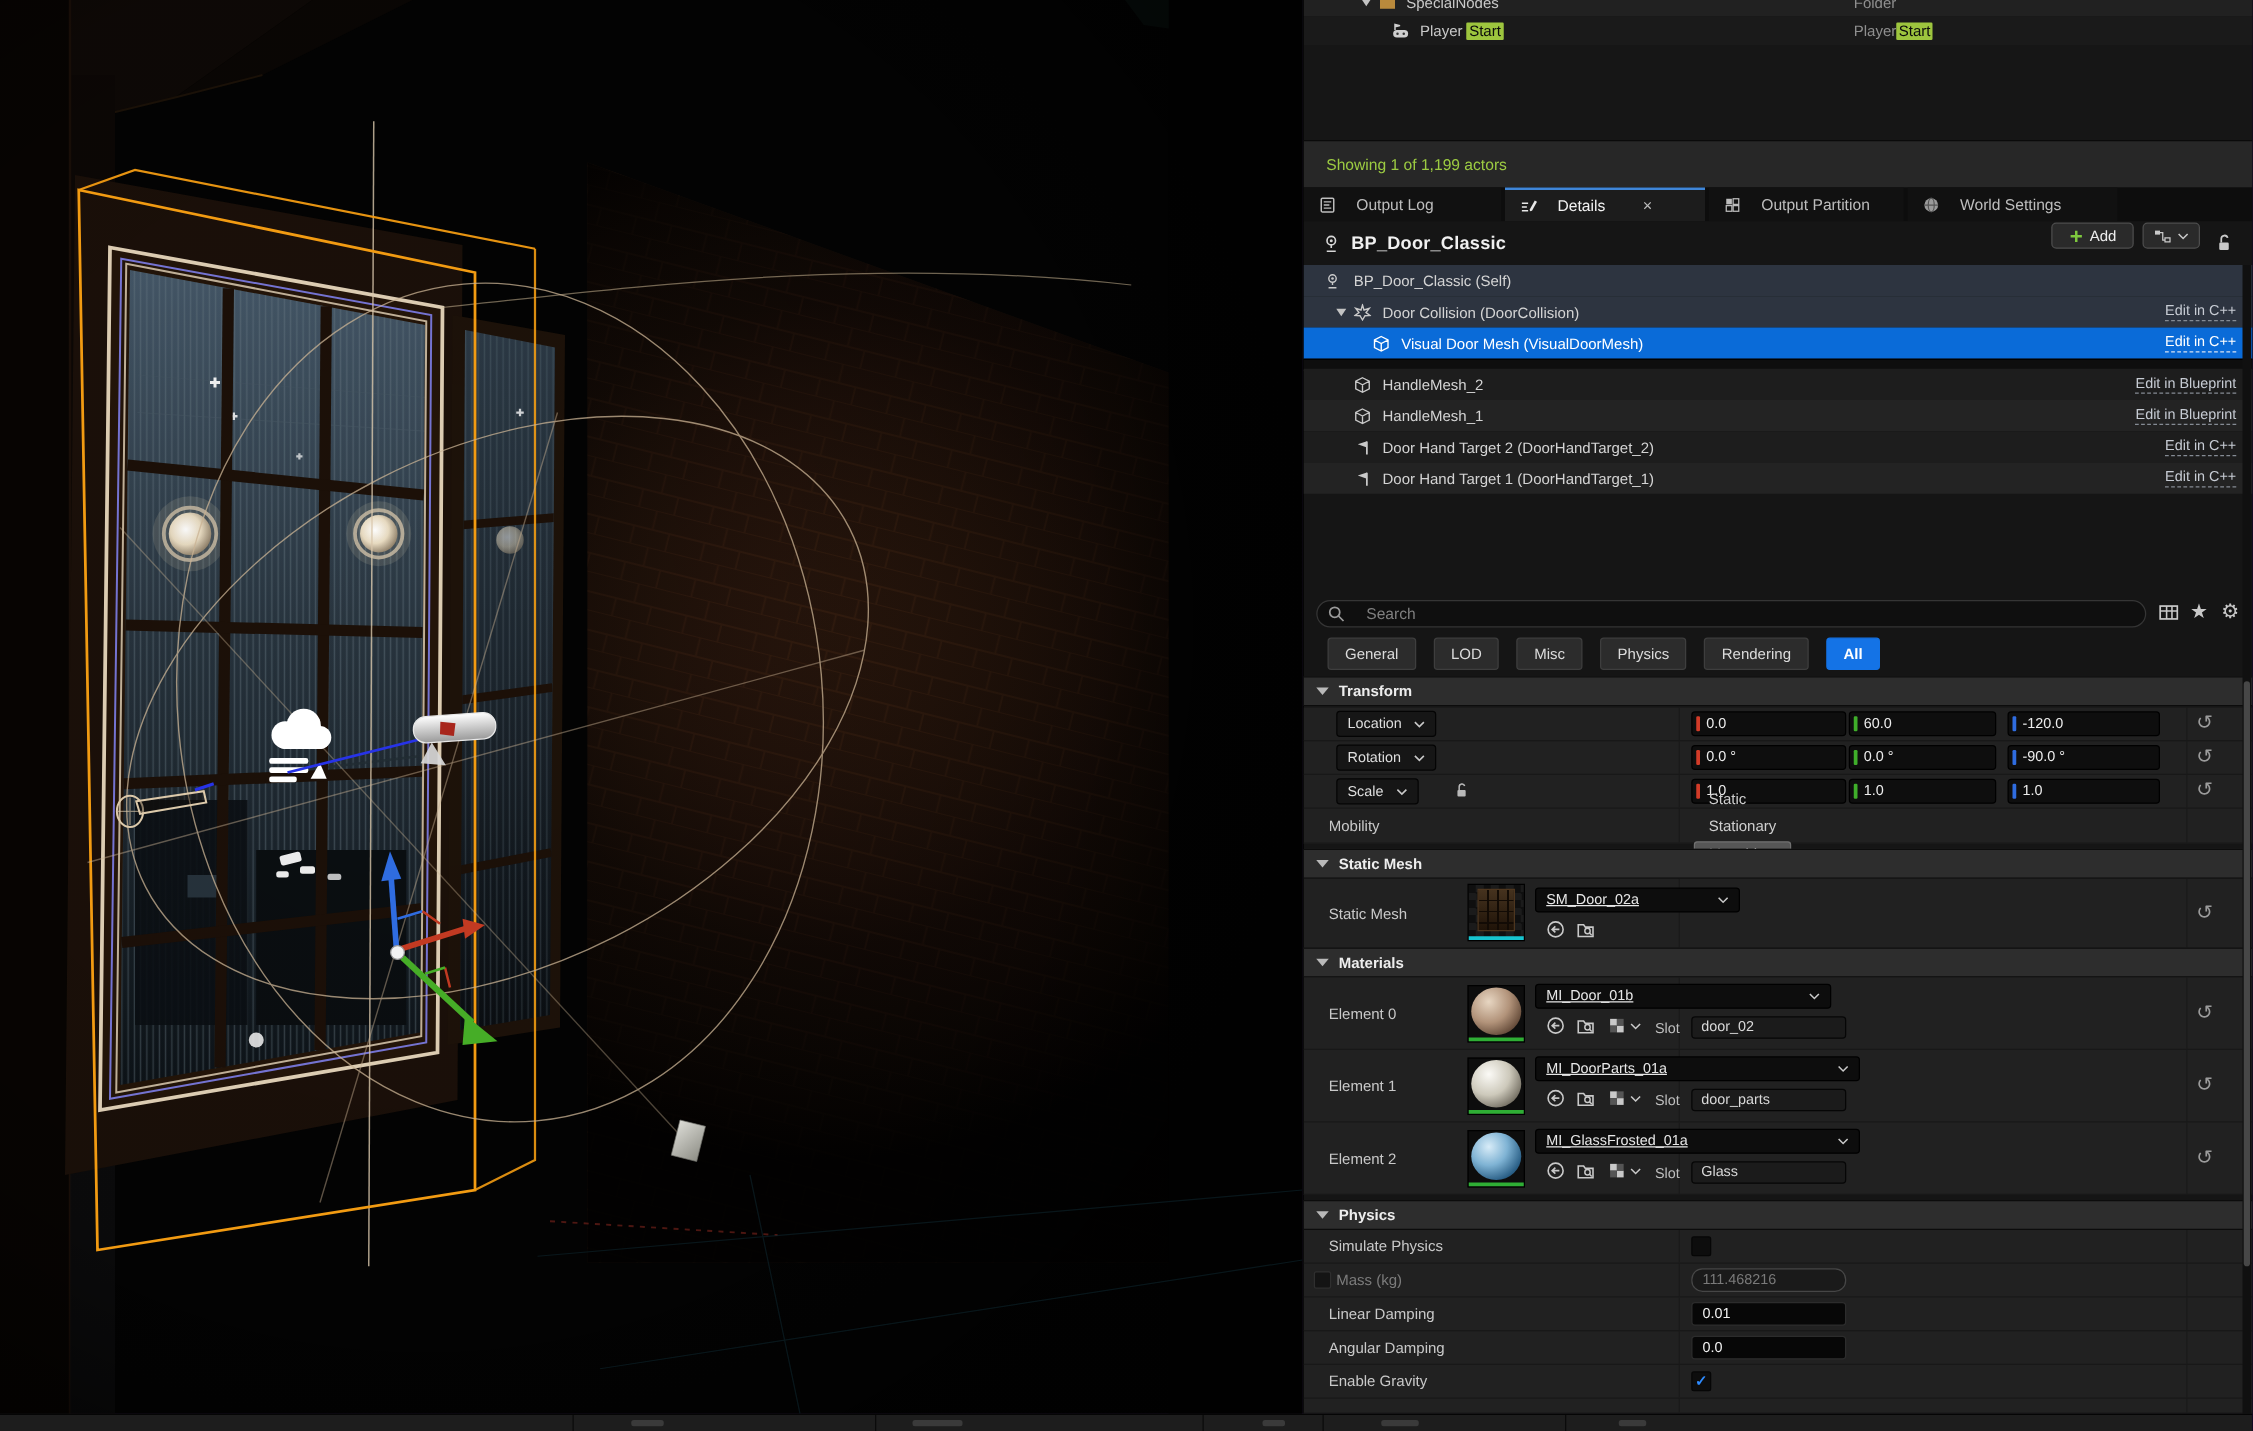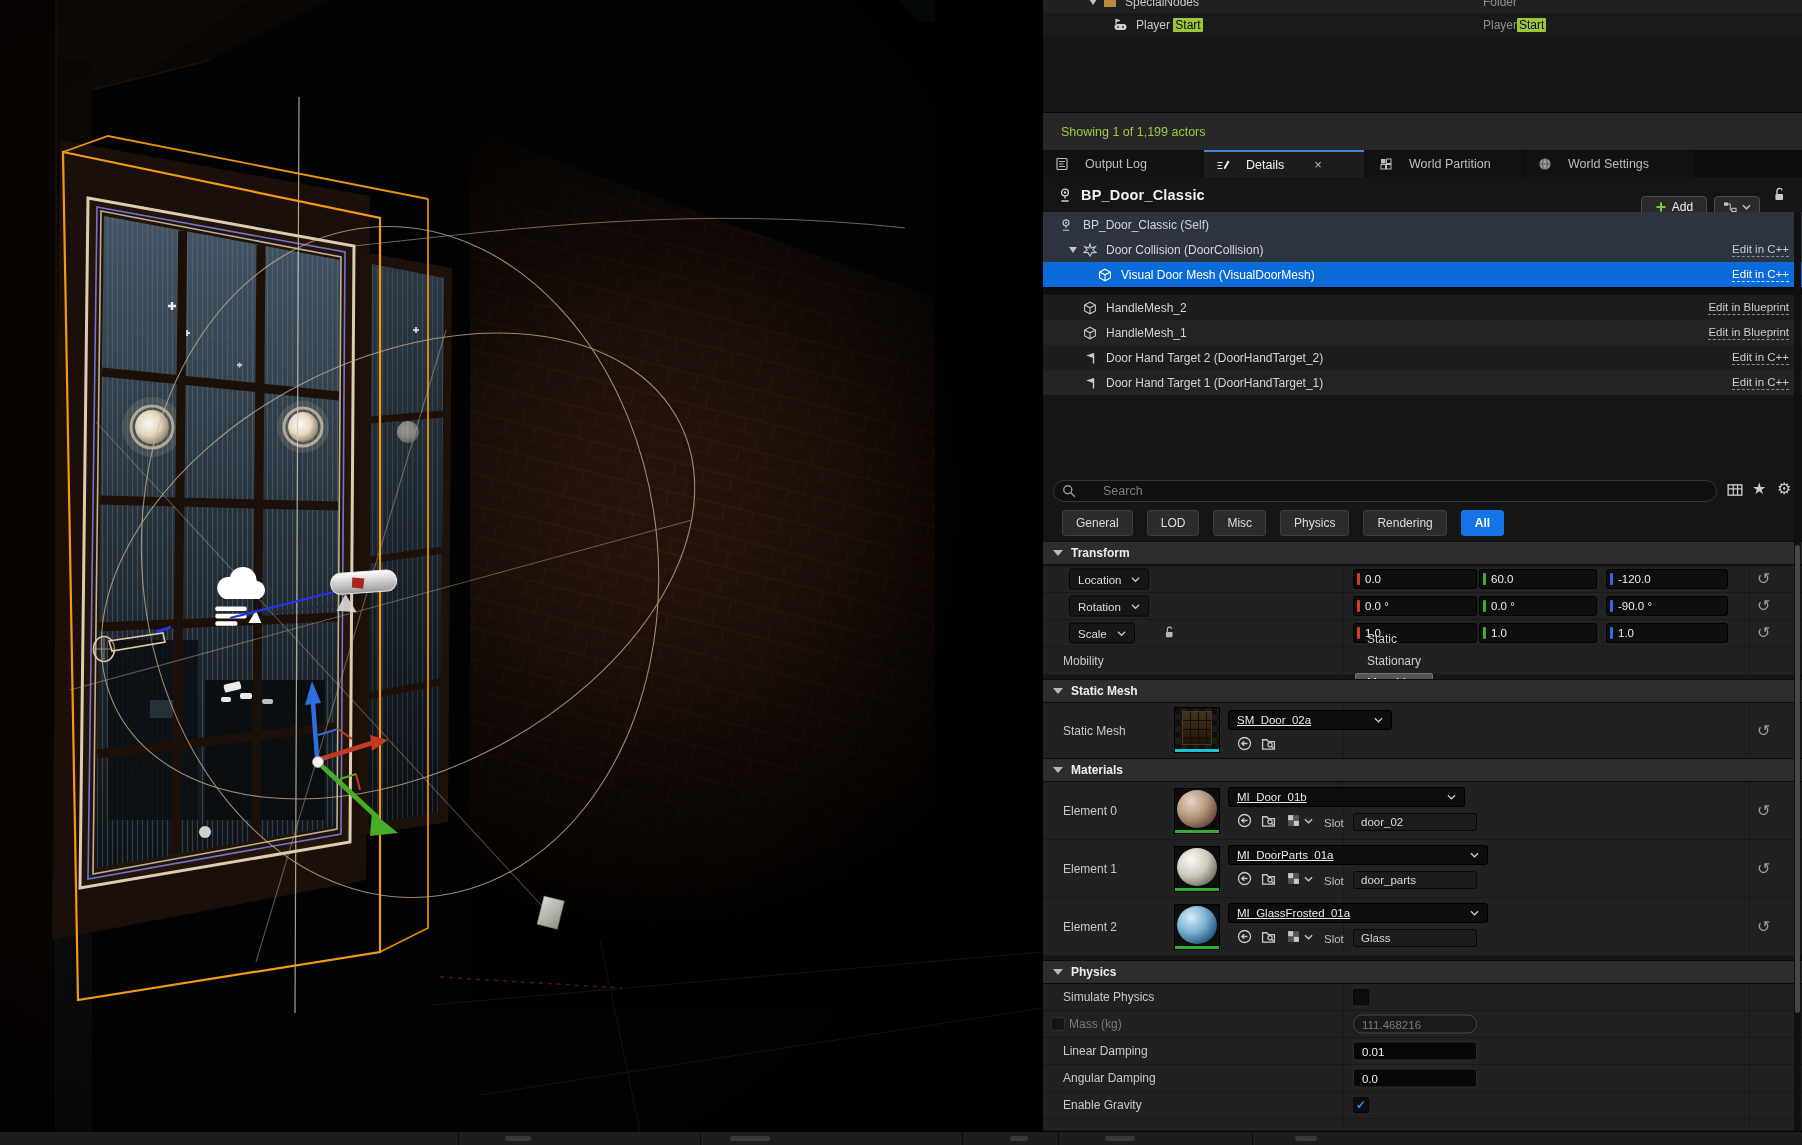--- a/index.html
+++ b/index.html
@@ -28,21 +28,21 @@
   
   #tabbar{left:0;top:150px;width:100%;height:27px;background:#0d0d0d;display:flex;}
   .tab{height:27px;box-sizing:border-box;display:flex;align-items:center;gap:16px;padding:0 12px;
        font-size:12.5px;color:#bdbdbd;margin-right:3px;background:#111;}
   .tab.active{background:#1c1c1c;border-top:2px solid #3f86d8;color:#f2f2f2;}
   .tab .close{margin-left:14px;color:#bdbdbd;font-size:13px;}
 
   
   #dheader{left:0;top:177px;width:100%;height:35px;background:#151515;display:flex;align-items:center;}
   #dtitle{position:absolute;left:38px;font-size:14.5px;color:#f0f0f0;font-weight:bold;letter-spacing:.2px;}
-  .hbtn{position:absolute;height:21px;top:19px;background:#2a2a2a;border:1px solid #4d4d4d;border-radius:4px;
+  .hbtn{position:absolute;height:21px;top:1px;background:#2a2a2a;border:1px solid #4d4d4d;border-radius:4px;
         display:flex;align-items:center;justify-content:center;gap:5px;font-size:12px;color:#ededed;box-sizing:border-box;}
   #addbtn{left:598px;width:66px;}
   #nodebtn{left:671px;width:46px;}
   #lockbtn{left:729px;top:9px;background:none;border:none;}
 
   
   .crow{position:absolute;left:0;width:100%;height:25px;display:flex;align-items:center;
         font-size:12px;color:#d4d4d4;box-sizing:border-box;}
   .crow.hdr{background:#2d3440;}
   .crow.alt{background:#232323;}
@@ -52,21 +52,21 @@
   .crow .lnk{position:absolute;right:14px;font-size:11.5px;color:#c7ccd4;
              border-bottom:1px dashed #858b94;line-height:13px;cursor:pointer;}
   .crow.sel .lnk{color:#fff;border-bottom-color:#d8e4f4;}
   .tri-exp{width:0;height:0;border-left:4.5px solid transparent;border-right:4.5px solid transparent;
            border-top:6px solid #c3c3c3;}
   #treesep{left:0;top:287px;width:100%;height:8px;background:#0e0e0e;border-top:1px solid #000;border-bottom:1px solid #262626;}
 
   
   #searchrow{left:0;top:478px;width:100%;height:26px;}
   #searchbox{position:absolute;left:10px;top:2px;width:664px;height:22px;background:#0f0f0f;
-     border:1px solid #353535;border-radius:11px;box-sizing:border-box;display:flex;align-items:center;padding-left:8px;gap:25px;}
+     border:1px solid #353535;border-radius:11px;box-sizing:border-box;display:flex;align-items:center;padding-left:8px;gap:15px;}
   #searchbox input{background:none;border:none;outline:none;color:#d8d8d8;font-size:12.5px;width:560px;
      font-family:"Liberation Sans",sans-serif;}
   #searchbox input::placeholder{color:#7f7f7f;}
   .srchico{position:absolute;top:4px;color:#c9c9c9;}
   #filterrow{left:19px;top:510px;display:flex;gap:14px;}
   .chip{height:15px;border-radius:3px;background:#2c2c2c;border:1px solid #3e3e3e;display:flex;
         align-items:center;padding:12px 13px;font-size:12px;color:#dcdcdc;box-sizing:border-box;}
   .chip.on{background:#1473e6;border-color:#1473e6;color:#fff;font-weight:bold;}
 
   
@@ -399,21 +399,21 @@
       </div>
       <div class="tab" style="width:156px;">
         <span class="icn">
           <svg width="14" height="14" viewBox="0 0 14 14">
               <rect x="2" y="2" width="4.5" height="4.5" fill="#bdbdbd"></rect>
               <rect x="7.5" y="2" width="4.5" height="4.5" fill="none" stroke="#bdbdbd"></rect>
               <rect x="2" y="7.5" width="4.5" height="4.5" fill="none" stroke="#bdbdbd"></rect>
               <rect x="7.5" y="7.5" width="4.5" height="4.5" fill="none" stroke="#bdbdbd"></rect>
             </svg>
         </span>
-        <span>World Partition</span>
+        <span>Output Partition</span>
       </div>
       <div class="tab" style="width:168px;">
         <span class="icn">
           <svg width="14" height="14" viewBox="0 0 14 14">
               <circle cx="7" cy="7" r="5.5" fill="#9a9a9a"></circle>
               <ellipse cx="7" cy="7" rx="2.4" ry="5.5" fill="none" stroke="#555" stroke-width="1"></ellipse>
               <path d="M1.5 7 h11" stroke="#555" stroke-width="1"></path>
             </svg>
         </span>
         <span>World Settings</span>

